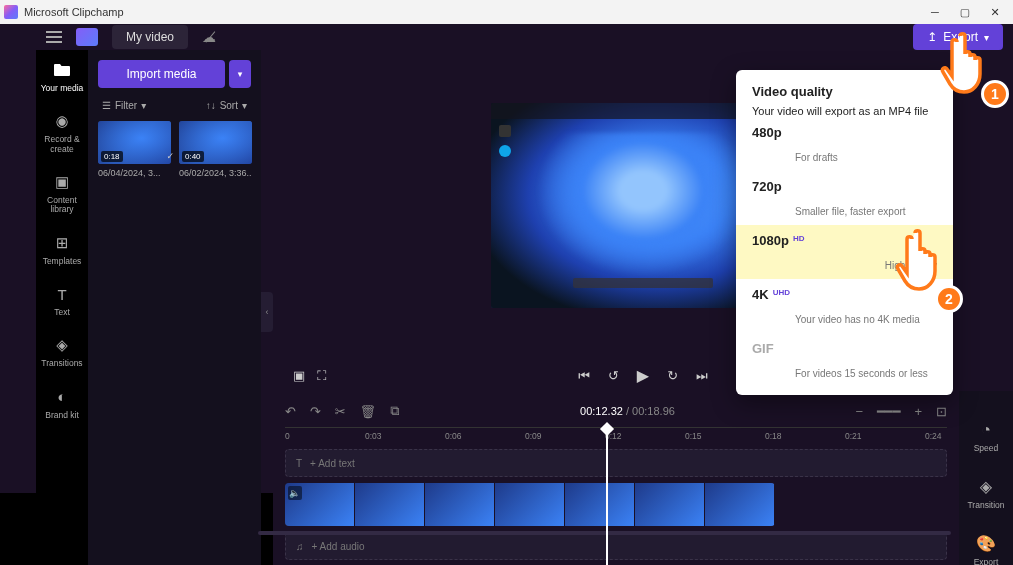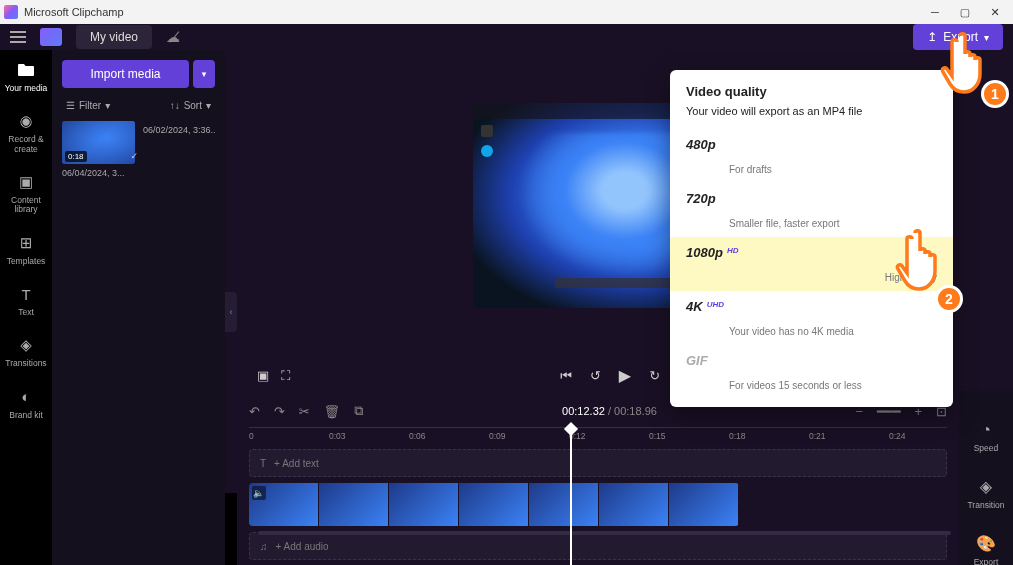--- a/index.html
+++ b/index.html
@@ -4,21 +4,21 @@
   <style>
     * { margin: 0; padding: 0; box-sizing: border-box; font-family: 'Segoe UI', Arial, sans-serif; }
     body { width: 1013px; height: 565px; background: #000; overflow: hidden; position: relative; }
     
     .titlebar { height: 24px; background: #f3f3f3; display: flex; align-items: center; padding: 0 4px; }
     .titlebar-icon { width: 14px; height: 14px; background: linear-gradient(135deg, #ff6b9d, #845ef7, #5c7cfa); border-radius: 2px; margin-right: 6px; }
     .titlebar-title { font-size: 11px; color: #333; flex: 1; }
     .titlebar-controls { display: flex; gap: 18px; margin-right: 8px; }
     .titlebar-btn { width: 12px; height: 12px; display: flex; align-items: center; justify-content: center; font-size: 11px; color: #333; cursor: pointer; }
     
-    .app { height: 469px; background: #1a1025; display: flex; flex-direction: column; }
+    .app { height: 469px; background: #1a1025; display: flex; flex-direction: column; padding-left: 36px; }
     
     .header { height: 30px; background: #1a1025; display: flex; align-items: center; padding: 0 10px; gap: 14px; }
     .hamburger { display: flex; flex-direction: column; gap: 3px; cursor: pointer; }
     .hamburger span { width: 16px; height: 2px; background: #aaa; }
     .logo-chip { width: 22px; height: 18px; background: linear-gradient(135deg, #845ef7, #5c7cfa); border-radius: 3px; }
     .video-name { background: #2c2438; color: #ddd; padding: 5px 14px; border-radius: 4px; font-size: 12px; }
     .cloud-icon { color: #888; font-size: 14px; }
     .header-spacer { flex: 1; }
     .export-btn { background: #6341d8; color: #fff; padding: 6px 14px; border-radius: 4px; font-size: 12px; display: flex; align-items: center; gap: 6px; cursor: pointer; }
     .export-arrow { font-size: 10px; }
@@ -77,26 +77,26 @@
     .tl-track { height: 28px; background: #221b30; border: 1px dashed #3a3248; border-radius: 4px; display: flex; align-items: center; padding-left: 10px; gap: 8px; margin-bottom: 6px; font-size: 10px; color: #777; cursor: pointer; }
     .tl-video-track { height: 43px; background: #2a2340; border-radius: 4px; display: flex; margin-bottom: 6px; overflow: hidden; position: relative; }
     .tl-frame { width: 70px; height: 43px; background: linear-gradient(135deg, #1e3a8a, #3b82f6); border-right: 1px solid #1a1025; flex-shrink: 0; }
     .tl-mute-icon { position: absolute; top: 3px; left: 3px; width: 14px; height: 14px; background: rgba(0,0,0,0.5); border-radius: 2px; color: #fff; font-size: 9px; display: flex; align-items: center; justify-content: center; z-index: 2; }
     
     .right-tools { width: 54px; background: #14101e; display: flex; flex-direction: column; align-items: center; padding-top: 30px; gap: 24px; }
     .right-tool { display: flex; flex-direction: column; align-items: center; gap: 4px; color: #aaa; cursor: pointer; }
     .right-tool-icon { font-size: 16px; }
     .right-tool-label { font-size: 8.5px; }
     
-    .export-popup { position: absolute; top: 70px; right: 60px; width: 283px; background: #fff; border-radius: 6px; box-shadow: 0 8px 24px rgba(0,0,0,0.4); z-index: 50; padding: 14px 0 8px 0; }
+    .export-popup { position: absolute; top: 70px; right: 60px; width: 217px; background: #fff; border-radius: 6px; box-shadow: 0 8px 24px rgba(0,0,0,0.4); z-index: 50; padding: 14px 0 8px 0; }
     .popup-title { font-size: 13px; font-weight: 600; color: #222; padding: 0 16px; margin-bottom: 6px; }
-    .popup-subtitle { font-size: 11px; color: #222; padding: 0 16px; margin-bottom: 12px; }
+    .popup-subtitle { font-size: 11px; color: #222; padding: 0 16px; }
     .popup-option { padding: 8px 16px; cursor: pointer; }
     .popup-option.hover { background: #fef9c3; text-align: right; }
-    .popup-opt-title { font-size: 13px; font-weight: 600; color: #222; display: flex; align-items: baseline; gap: 4px; font-style: italic; }
+    .popup-opt-title { font-size: 13px; font-weight: 600; color: #222; display: flex; align-items: baseline; gap: 4px; }
     .popup-badge { font-size: 8px; color: #6341d8; font-weight: 700; position: relative; top: -4px; }
     .popup-opt-desc { font-size: 10px; color: #777; margin-top: 12px; padding-left: 43px; }
     .popup-option.disabled .popup-opt-title { color: #aaa; }
     
     .hand { position: absolute; z-index: 100; }
     .hand-svg { width: 60px; height: 70px; }
     .hand-1 { top: 28px; right: 15px; }
     .hand-2 { top: 225px; right: 60px; }
     .badge-num { position: absolute; width: 28px; height: 28px; background: #ff7a1a; border: 3px solid #fff; border-radius: 50%; color: #fff; display: flex; align-items: center; justify-content: center; font-size: 14px; font-weight: 700; z-index: 101; }
     .badge-1 { top: 80px; right: 4px; }
@@ -190,20 +190,23 @@
       </div>
       <div class="media-thumbs">
         <div class="thumb" style="position:relative">
           <div class="thumb-img">
               <div class="thumb-duration">0:18</div>
             </div>
           <div class="thumb-check">✓</div>
           <div class="thumb-label">06/04/2024, 3...</div>
         </div>
         <div class="thumb">
+          <div class="thumb-img">
+              <div class="thumb-duration">0:40</div>
+            </div>
           <div class="thumb-label">06/02/2024, 3:36...</div>
         </div>
       </div>
     </div>
 
     <div style="display:flex;flex-direction:column;justify-content:center">
       <div class="collapse-handle">‹</div>
     </div>
 
     <div class="center">

